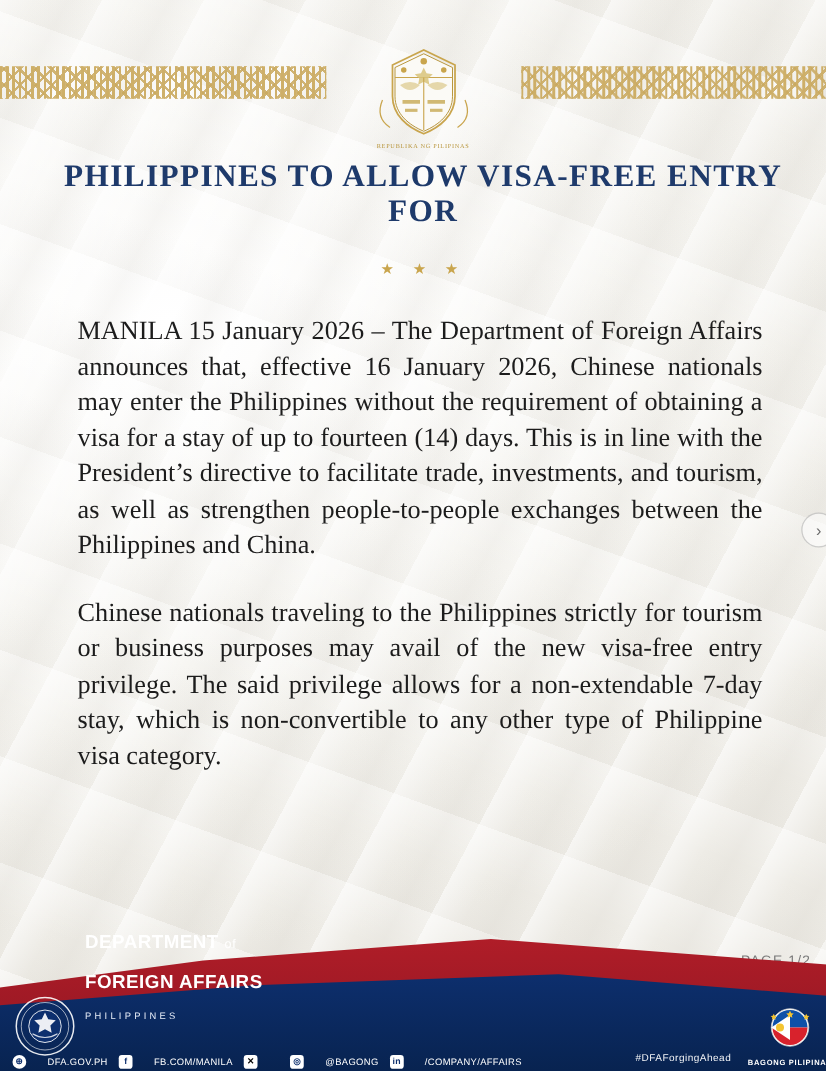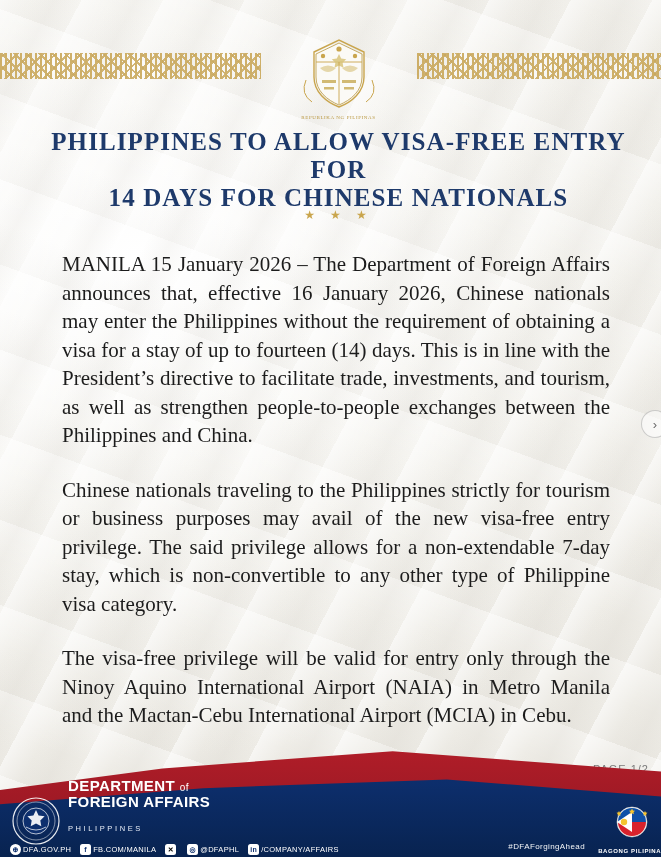--- a/index.html
+++ b/index.html
@@ -185,39 +185,40 @@
   .dfa-seal {
     position: absolute;
     left: 12px;
     bottom: 12px;
     width: 48px;
     height: 48px;
   }
   .dept-text {
     position: absolute;
     left: 68px;
-    bottom: 24px;
+    bottom: 40px;
     color: #ffffff;
     font-family: "Liberation Sans", sans-serif;
     line-height: 1.04;
   }
   .dept-text .t1 {
     font-size: 15px;
     font-weight: bold;
     letter-spacing: 0.4px;
   }
   .dept-text .t1 small {
     font-size: 10px;
     font-weight: normal;
     letter-spacing: 0.5px;
   }
   .dept-text .t2 {
     font-size: 15px;
     font-weight: bold;
     letter-spacing: 0.4px;
+    margin-top: 16px;
   }
   .dept-text .t3 {
     font-size: 7.5px;
     letter-spacing: 2.6px;
     margin-top: 16px;
     color: #e6ecf7;
   }
   .social-row {
     position: absolute;
     left: 10px;
@@ -226,21 +227,21 @@
     align-items: center;
     gap: 9px;
     color: #ffffff;
     font-family: "Liberation Sans", sans-serif;
     font-size: 7.5px;
     letter-spacing: 0.3px;
   }
   .social-item {
     display: flex;
     align-items: center;
-    gap: 2px;
+    gap: 17px;
     white-space: nowrap;
   }
   .sicon {
     width: 11px;
     height: 11px;
     border-radius: 2.5px;
     display: inline-flex;
     align-items: center;
     justify-content: center;
     font-size: 7px;
@@ -321,29 +322,27 @@
       <g stroke="#c9a54d" stroke-width="1" fill="none">
         <path d="M22 48 q-6 14 6 22"></path>
         <path d="M88 48 q6 14 -6 22"></path>
       </g>
     </svg>
     <div class="seal-caption">REPUBLIKA NG PILIPINAS</div>
   </div>
 
   <div class="headline">
     <span>Philippines to Allow Visa-Free Entry for</span>
-    <span class="l2">14 Days for Chinese Nationals</span>
   </div>
 
   <div class="stars">★ ★ ★</div>
 
   <div class="body">
     <p>MANILA 15 January 2026 – The Department of Foreign Affairs announces that, effective 16 January 2026, Chinese nationals may enter the Philippines without the requirement of obtaining a visa for a stay of up to fourteen (14) days. This is in line with the President’s directive to facilitate trade, investments, and tourism, as well as strengthen people-to-people exchanges between the Philippines and China.</p>
     <p>Chinese nationals traveling to the Philippines strictly for tourism or business purposes may avail of the new visa-free entry privilege. The said privilege allows for a non-extendable 7-day stay, which is non-convertible to any other type of Philippine visa category.</p>
-    <p>The visa-free privilege will be valid for entry only through the Ninoy Aquino International Airport (NAIA) in Metro Manila and the Mactan-Cebu International Airport (MCIA) in Cebu.</p>
   </div>
 
   <div class="chevron">
     <span>›</span>
   </div>
 
   <div class="page-counter">PAGE 1/2</div>
 
   <div class="footer">
     <div class="footer-red"></div>
@@ -375,21 +374,21 @@
         <div class="social-item">
           <span class="sicon">f</span>
           <span>FB.COM/MANILA</span>
         </div>
         <div class="social-item">
           <span class="sicon x">✕</span>
           <span></span>
         </div>
         <div class="social-item">
           <span class="sicon">◎</span>
-          <span>@DFAPHL</span>
+          <span>@BAGONG</span>
         </div>
         <div class="social-item">
           <span class="sicon">in</span>
           <span>/COMPANY/AFFAIRS</span>
         </div>
       </div>
 
       <div class="hashtag">#DFAForgingAhead</div>
 
       <div class="bp-logo">

